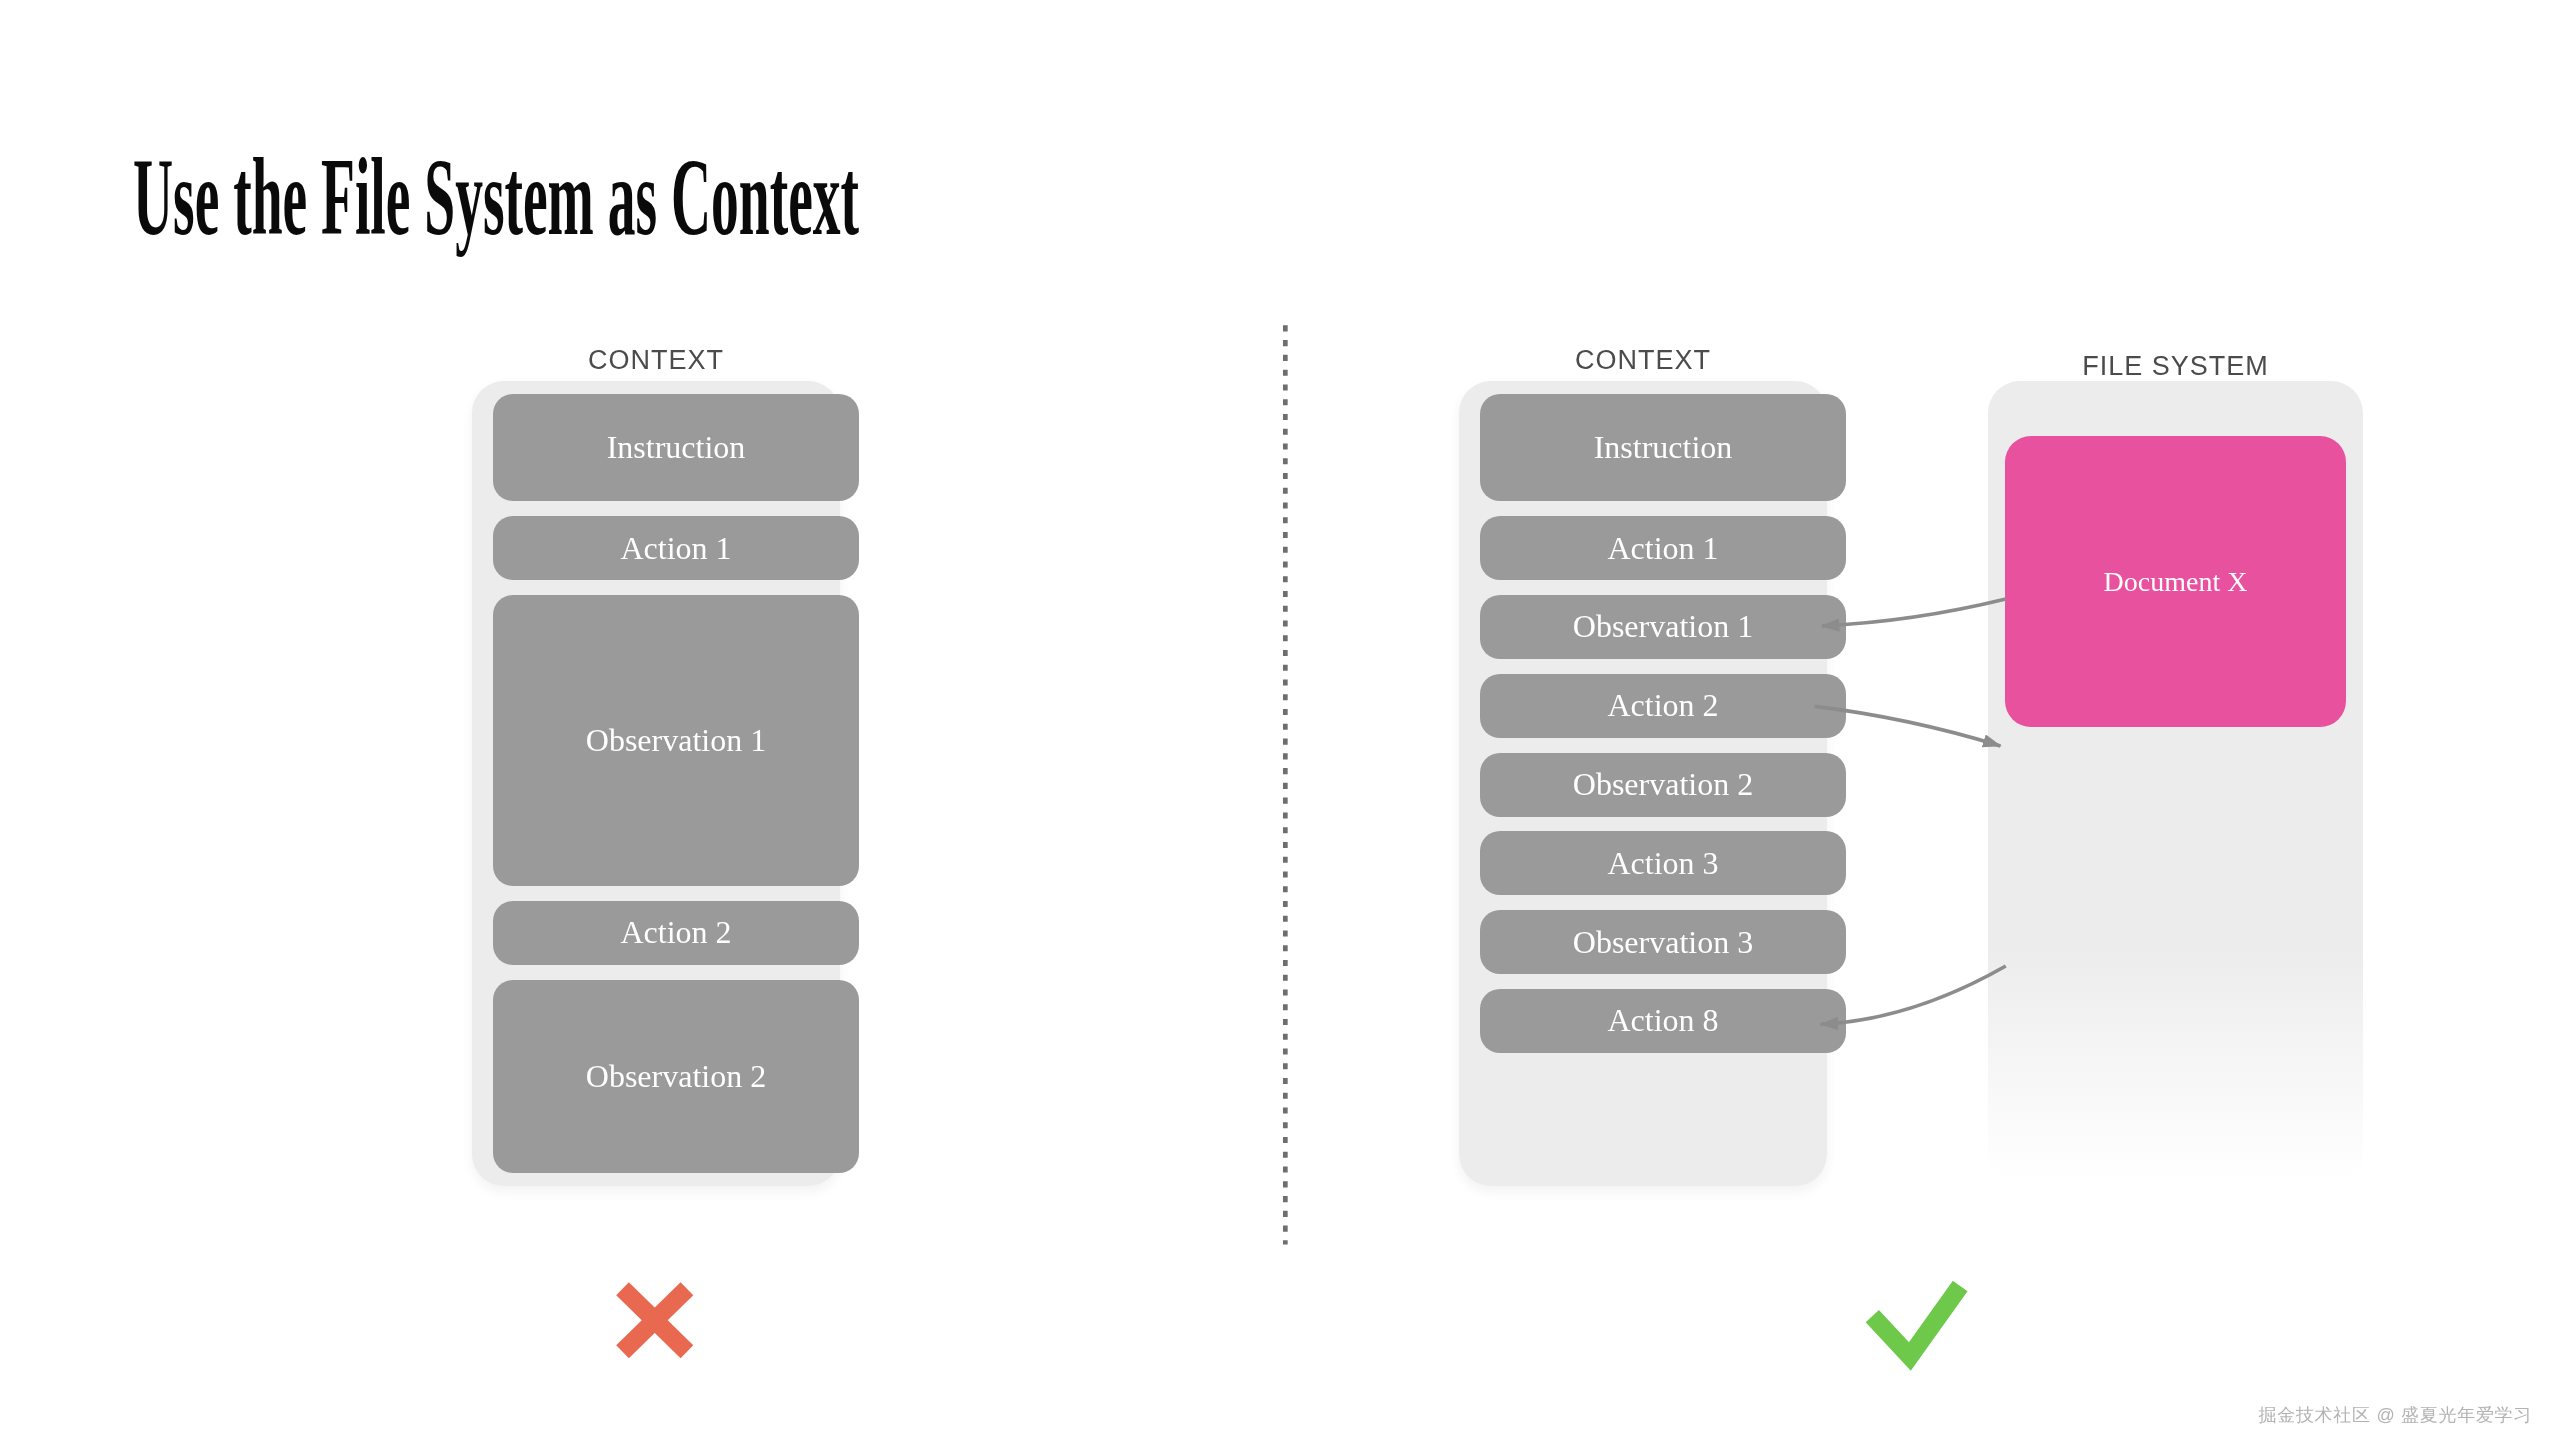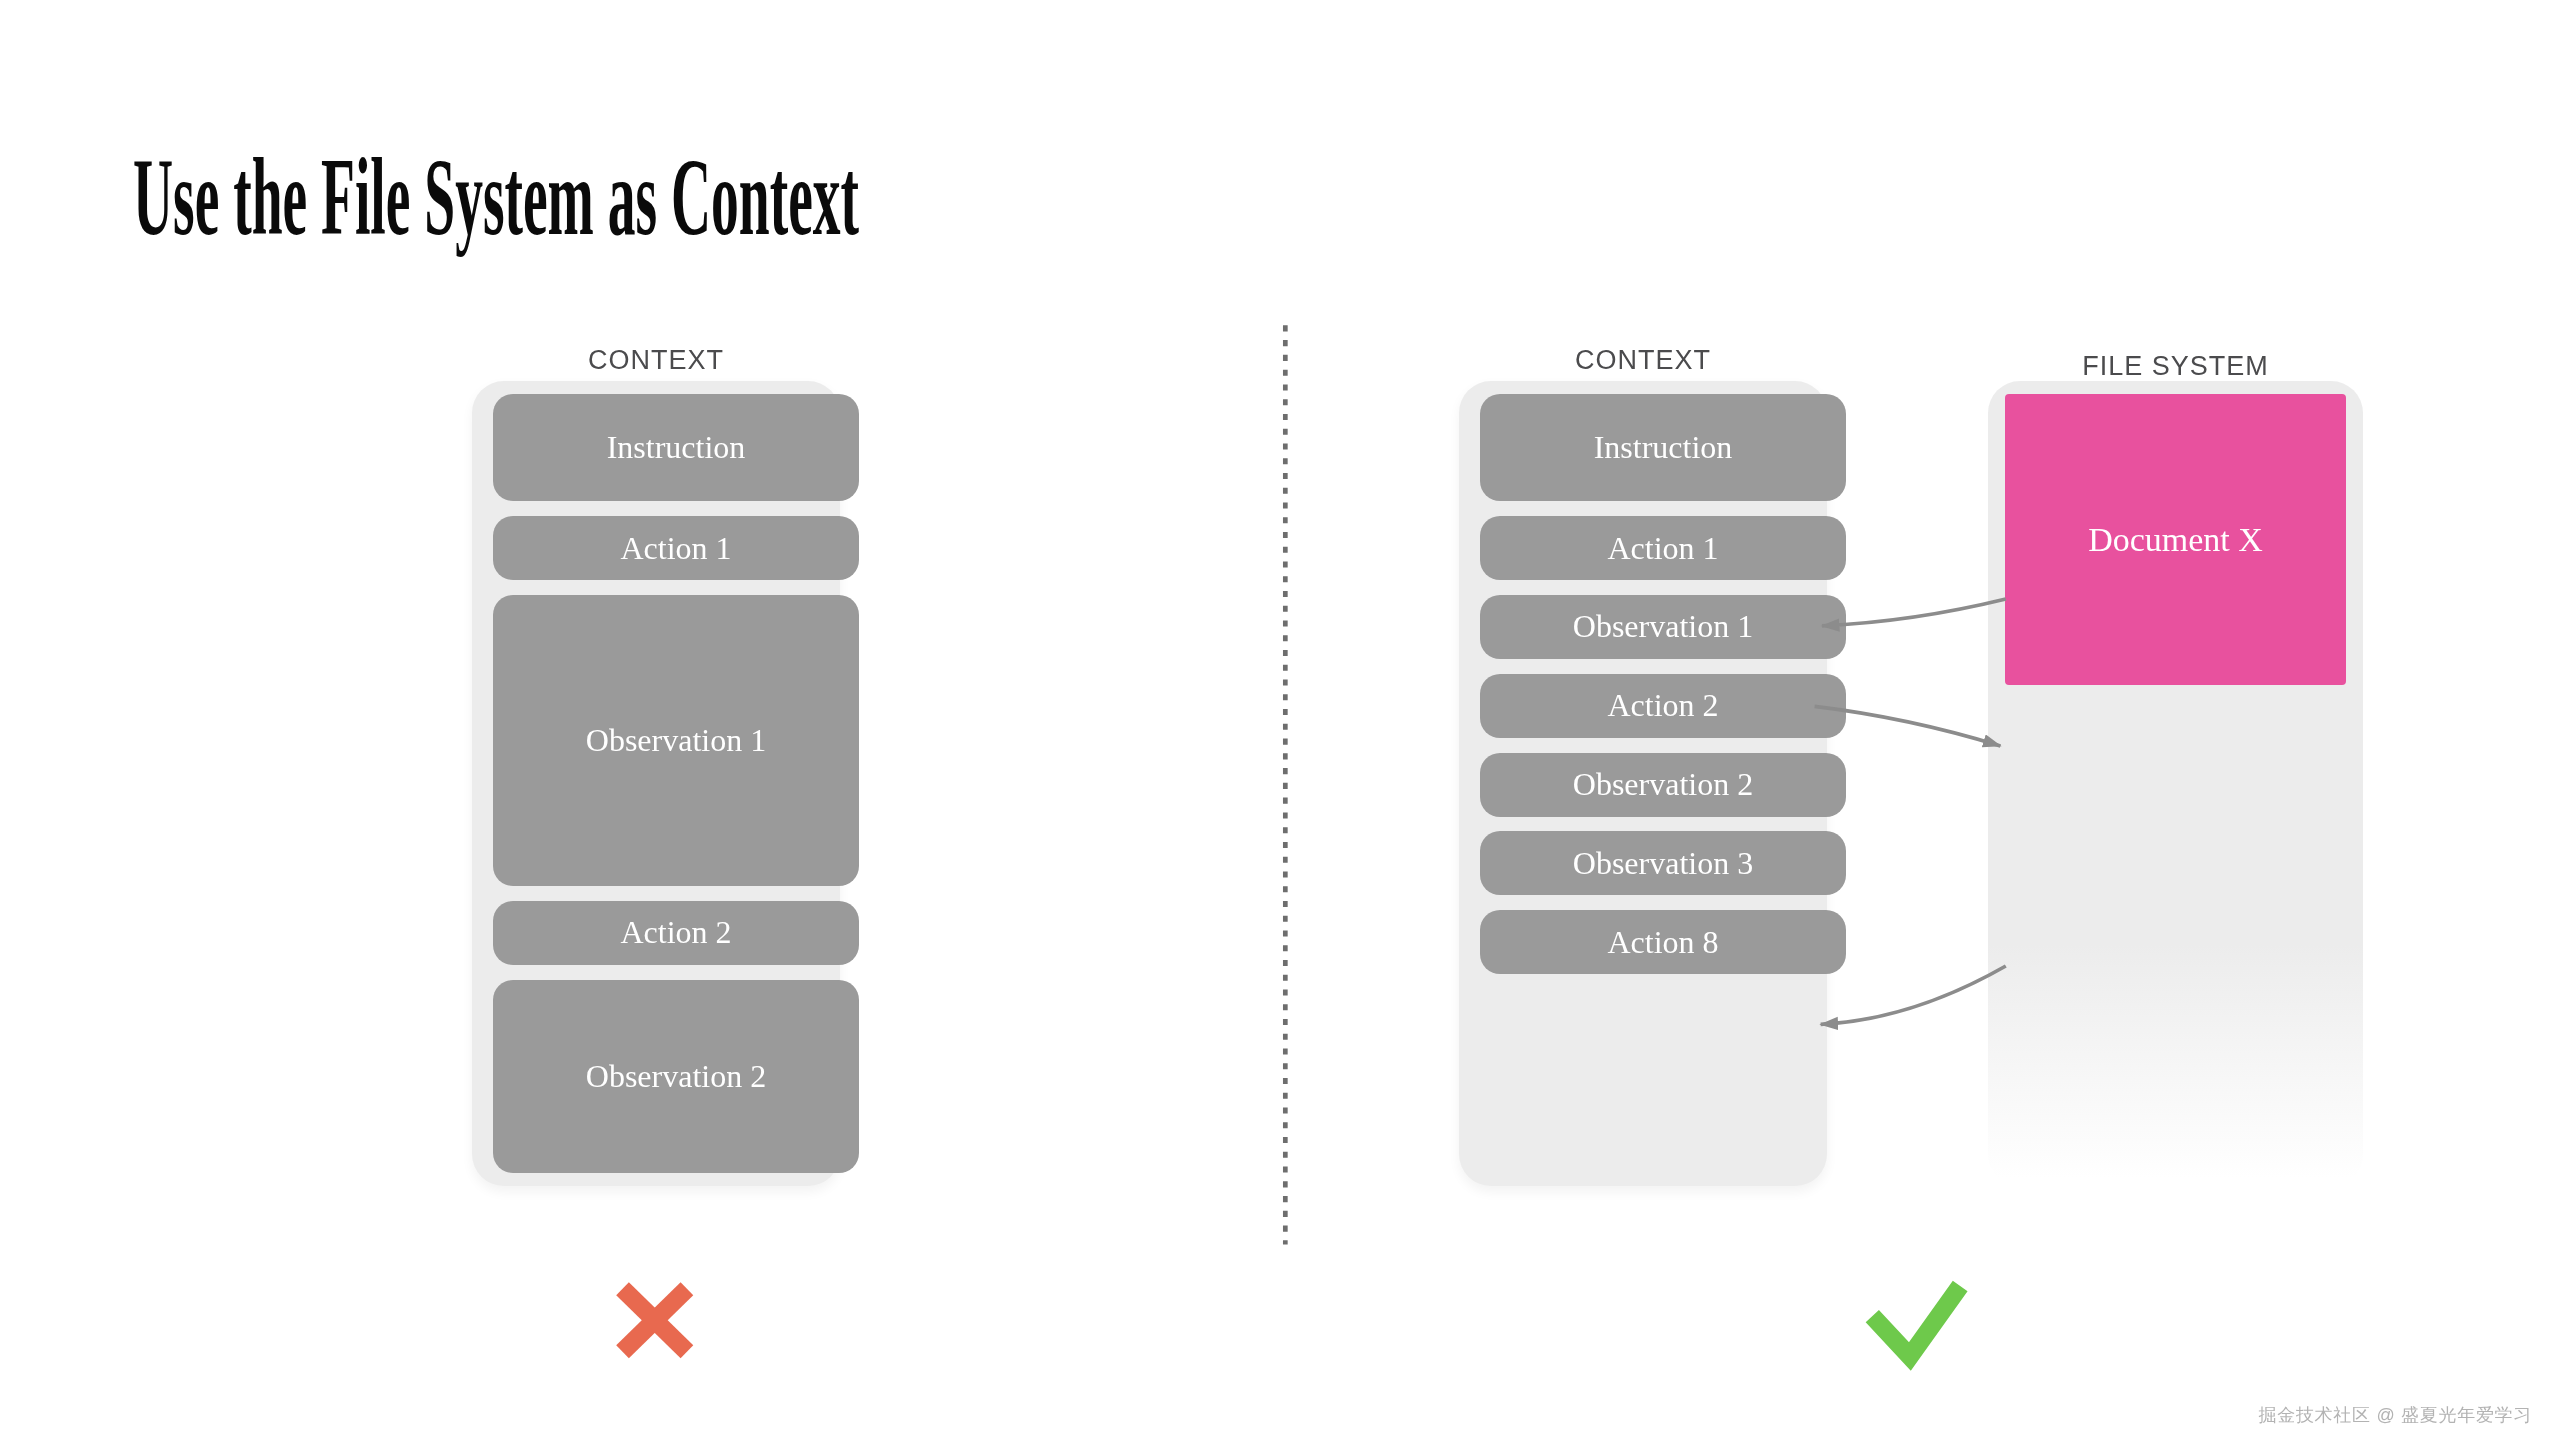--- a/index.html
+++ b/index.html
@@ -31,24 +31,24 @@
         font-size:32px;color:#ffffff;white-space:nowrap;margin-left:40px;}
   .node.tall-instruction{height:107px;}
   .node.small{height:64px;}
   .node.obs1-left{height:291px;}
   .node.obs2-left{height:193px;}
 
   .fs-backdrop{position:absolute;left:1988px;top:381px;width:375px;height:805px;
                border-radius:32px;box-sizing:border-box;padding:13.4px 17px;
                display:flex;flex-direction:column;gap:16px;align-items:center;
                background:linear-gradient(180deg,var(--panel-gray) 0%,var(--panel-gray) 70%,rgba(236,236,236,0) 99%);}
-  .file-node{width:341px;height:291px;flex:0 0 auto;background:var(--pink);border-radius:4px;
+  .file-node{width:341px;height:291px;flex:0 0 auto;background:var(--pink);border-radius:26px;
              display:flex;align-items:center;justify-content:center;
              font-family:"Liberation Serif","DejaVu Serif",serif;
-             font-size:34px;color:#ffffff;white-space:nowrap;}
+             font-size:28px;color:#ffffff;white-space:nowrap;margin-top:42px;}
 
   .overlay{position:absolute;left:0;top:0;width:2576px;height:1449px;pointer-events:none;}
 
   .watermark{position:absolute;right:44px;top:1391px;font-size:18px;letter-spacing:0.7px;
              color:var(--watermark-gray);
              text-shadow:1.3px 1.3px 0.7px rgba(255,255,255,0.95);white-space:nowrap;margin-top:12px;}
 </style>
 </head>
 <body>
 
@@ -67,20 +67,21 @@
     <div class="node small">Action 2</div>
     <div class="node obs2-left">Observation 2</div>
   </div>
 
   <div class="panel right">
     <div class="node tall-instruction">Instruction</div>
     <div class="node small">Action 1</div>
     <div class="node small">Observation 1</div>
     <div class="node small">Action 2</div>
     <div class="node small">Observation 2</div>
+    <div class="node small">Action 3</div>
     <div class="node small">Observation 3</div>
     <div class="node small">Action 8</div>
   </div>
 
   <div class="fs-backdrop">
     <div class="file-node">Document X</div>
   </div>
 
   <svg class="overlay" viewBox="0 0 3840 2160">
     <defs>

